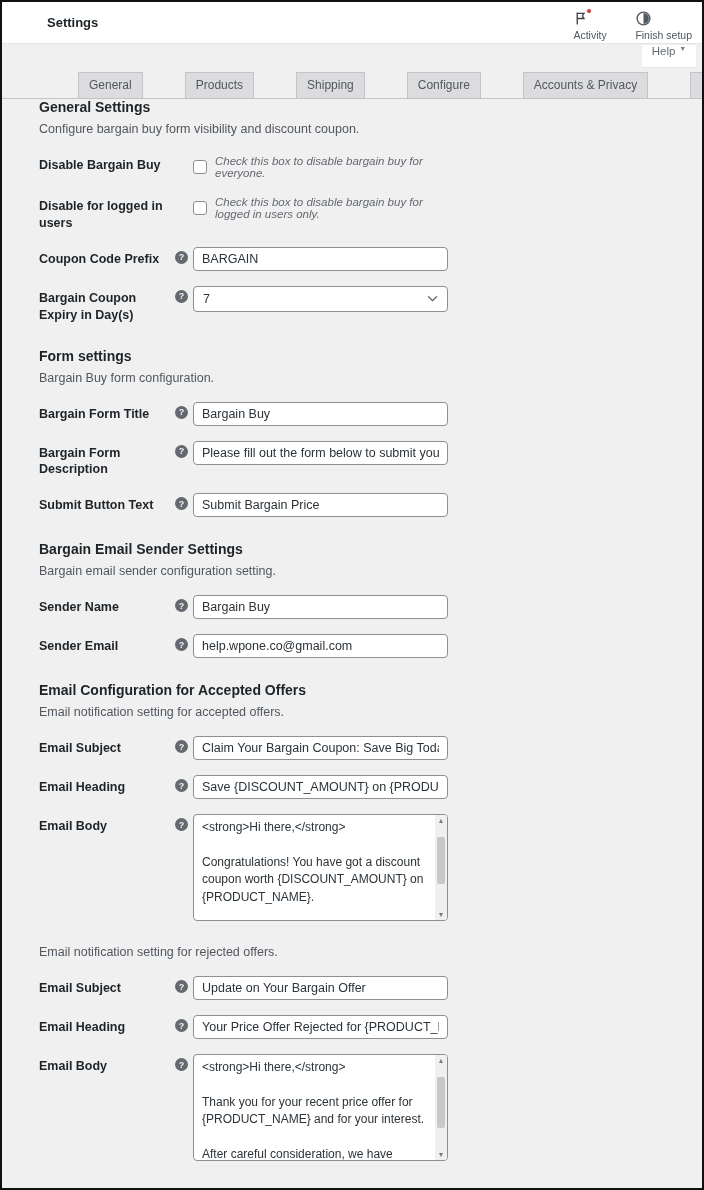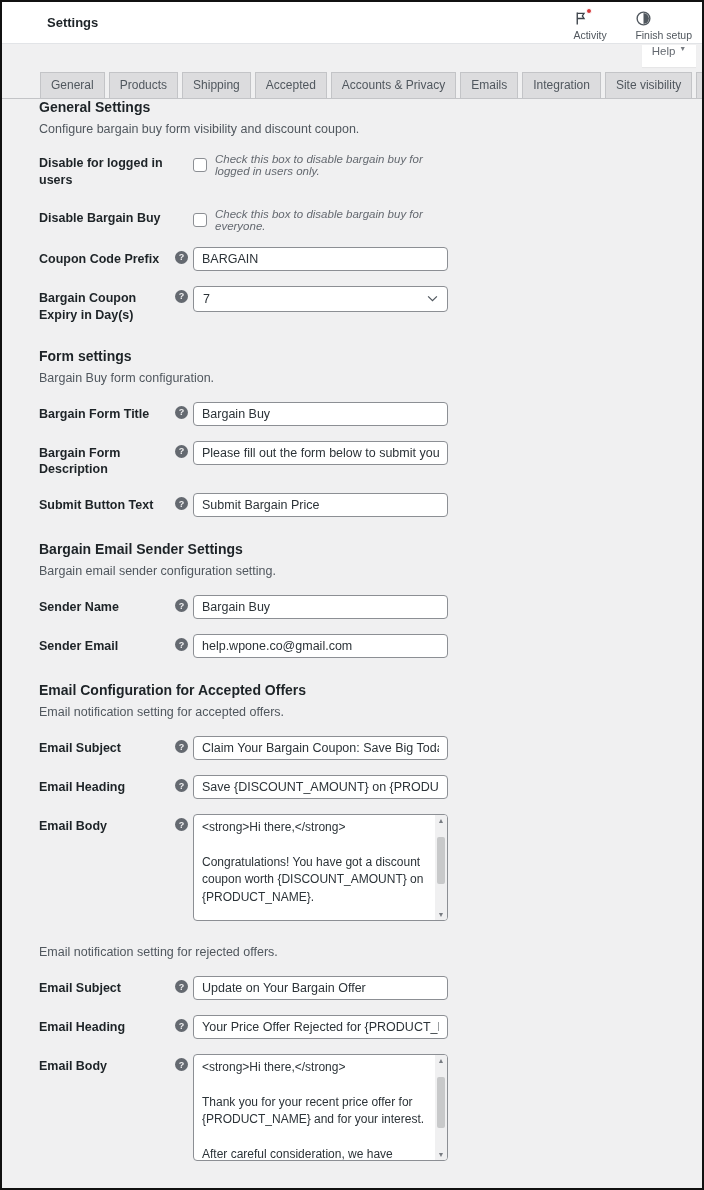--- a/index.html
+++ b/index.html
@@ -64,20 +64,21 @@
     border-bottom: none;
     padding: 5px 10px 6px;
     font-size: 12px;
     color: #50575e;
     margin-right: 4px;
     margin-bottom: -1px;
     border-bottom: 1px solid #c3c4c7;
     white-space: nowrap;
     cursor: pointer;
     text-decoration: none;
+    margin-left: 38px;
   }
 
   
   .content { padding: 0 20px 0 37px; }
   .section { margin-top: 24px; }
   .section:first-child { margin-top: 0; }
   .section-heading { font-size: 14px; font-weight: 700; color: #1d2327; }
   .section-desc { font-size: 12.5px; color: #50575e; margin-top: 7px; }
 
   .field-row { display: flex; align-items: flex-start; margin-top: 15px; }
@@ -182,53 +183,53 @@
 
   <div class="help-tab">
     <span>Help</span>
     <span class="help-caret">▼</span>
   </div>
 
   <div class="tabs-wrap">
     <a class="nav-tab">General</a>
     <a class="nav-tab">Products</a>
     <a class="nav-tab">Shipping</a>
-    <a class="nav-tab">Accepted</a>
+    <a class="nav-tab">Configure</a>
     <a class="nav-tab">Accounts &amp; Privacy</a>
     <a class="nav-tab">Emails</a>
     <a class="nav-tab">Integration</a>
     <a class="nav-tab">Site visibility</a>
     <a class="nav-tab">Advanced</a>
 
   </div>
 
   <div class="content">
 
     <div class="section">
       <div class="section-heading">General Settings</div>
       <div class="section-desc">Configure bargain buy form visibility and discount coupon.</div>
 
+      <div class="field-row first">
+        <div class="field-label">Disable Bargain Buy</div>
+        <div class="help-col"></div>
+        <div class="field-col">
+          <div class="checkbox-row-inner">
+            <span class="checkbox"></span>
+            <span class="checkbox-desc">Check this box to disable bargain buy for everyone.</span>
+          </div>
+        </div>
+      </div>
+
       <div class="field-row">
         <div class="field-label">Disable for logged in users</div>
         <div class="help-col"></div>
         <div class="field-col">
           <div class="checkbox-row-inner">
             <span class="checkbox"></span>
             <span class="checkbox-desc">Check this box to disable bargain buy for logged in users only.</span>
-          </div>
-        </div>
-      </div>
-
-      <div class="field-row first">
-        <div class="field-label">Disable Bargain Buy</div>
-        <div class="help-col"></div>
-        <div class="field-col">
-          <div class="checkbox-row-inner">
-            <span class="checkbox"></span>
-            <span class="checkbox-desc">Check this box to disable bargain buy for everyone.</span>
           </div>
         </div>
       </div>
 
       <div class="field-row">
         <div class="field-label">Coupon Code Prefix</div>
         <div class="help-col">
             <span class="help-tip">?</span>
           </div>
         <div class="field-col">

